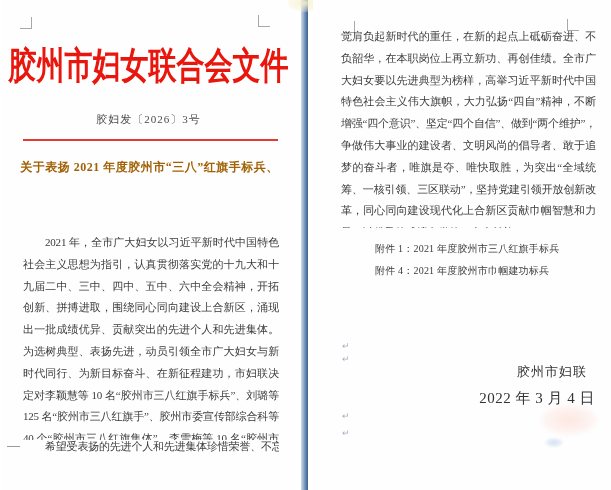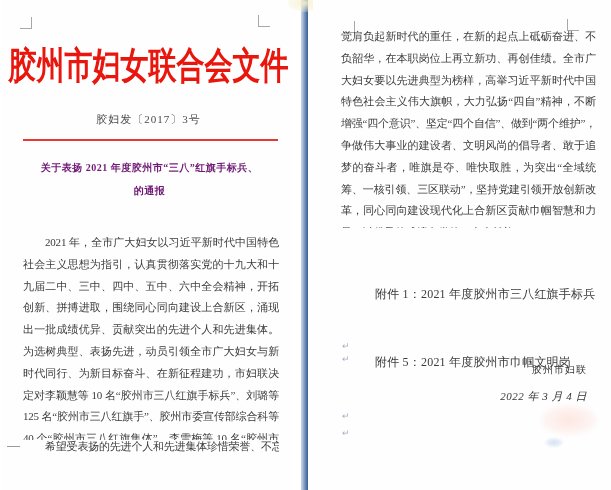--- a/index.html
+++ b/index.html
@@ -22,38 +22,38 @@
   .margin-dash{position:absolute;left:5px;top:446px;width:13px;height:1px;background:#9a9a9a;}
 
   .red-header{position:absolute;top:44px;left:4px;right:4px;text-align:center;
               color:#e8160c;font-weight:bold;font-size:28px;line-height:34px;
               transform:scaleY(1.32);transform-origin:center top;letter-spacing:0px;white-space:nowrap;}
   .doc-number{position:absolute;top:112px;left:0;right:0;text-align:center;
               font-size:11px;color:#4a4a4a;letter-spacing:1px;}
   .red-rule{position:absolute;top:139px;left:21px;right:17px;height:2px;background:#e53935;}
 
   .doc-title{position:absolute;top:156px;left:12px;right:10px;text-align:center;
-             font-weight:bold;color:#701a75;font-size:10px;line-height:23px;letter-spacing:0.5px;}
+             font-weight:bold;color:#a16207;font-size:12px;line-height:23px;letter-spacing:0.5px;}
 
   .body-text{font-size:11px;line-height:21.8px;color:#3b3b3b;text-align:justify;
              letter-spacing:-0.2px;}
   .para-box-left{position:absolute;top:232px;left:21px;right:16px;height:208px;overflow:hidden;}
   .para-box-left p{margin:0;text-indent:2em;}
   .cont-line{position:absolute;top:436px;left:21px;right:16px;overflow:hidden;height:22px;}
   .cont-line p{margin:0;text-indent:2em;white-space:nowrap;}
 
   .para-box-right{position:absolute;top:26px;left:28px;right:15px;height:202px;overflow:hidden;}
   .para-box-right p{margin:0;}
 
   .attachments{position:absolute;top:238px;left:28px;right:10px;}
-  .attachment-item{font-size:12px;line-height:21.6px;color:#3b3b3b;padding-left:34px;
-                   letter-spacing:0.2px;white-space:nowrap;overflow:hidden;margin-top:46px;}
+  .attachment-item{font-size:10px;line-height:21.6px;color:#3b3b3b;padding-left:34px;
+                   letter-spacing:0.2px;white-space:nowrap;overflow:hidden;}
 
-  .signature{position:absolute;top:363px;right:24px;font-size:10px;color:#333;letter-spacing:1px;margin-left:11px;}
-  .sign-date{position:absolute;top:389px;right:24px;font-size:11px;color:#333;letter-spacing:0.5px;font-style:italic;}
+  .signature{position:absolute;top:363px;right:24px;font-size:13px;color:#333;letter-spacing:1px;margin-left:11px;}
+  .sign-date{position:absolute;top:389px;right:16px;font-size:15px;color:#333;letter-spacing:0.5px;}
 
   .pilcrow{position:absolute;font-size:9px;color:#a7b2c6;line-height:9px;}
   .pm1{left:29px;top:342px;} .pm2{left:29px;top:355px;}
   .pm3{left:29px;top:412px;} .pm4{left:29px;top:429px;}
 
   .stain-pink{position:absolute;left:228px;top:405px;width:56px;height:30px;border-radius:50%;
               background:radial-gradient(ellipse at center, rgba(250,170,150,0.28), rgba(250,170,150,0));
               filter:blur(2px);}
   .stain-blue{position:absolute;left:232px;top:438px;width:18px;height:9px;border-radius:50%;
               background:radial-gradient(ellipse at center, rgba(130,165,220,0.35), rgba(130,165,220,0));
@@ -62,26 +62,25 @@
 </head>
 <body>
 
 <div class="canvas">
 
   <div class="page page-left">
     <div class="corner tl" style="left:18px;top:17px;"></div>
     <div class="corner tr" style="left:256px;top:15px;"></div>
 
     <div class="red-header">胶州市妇女联合会文件</div>
-    <div class="doc-number">胶妇发〔2017〕3号</div>
+    <div class="doc-number">胶妇发〔2026〕3号</div>
     <div class="red-rule"></div>
 
     <div class="doc-title">
       <div>关于表扬 2021 年度胶州市“三八”红旗手标兵、</div>
-      <div>的通报</div>
     </div>
 
     <div class="para-box-left body-text">
       <p>2021 年，全市广大妇女以习近平新时代中国特色社会主义思想为指引，认真贯彻落实党的十九大和十九届二中、三中、四中、五中、六中全会精神，开拓创新、拼搏进取，围绕同心同向建设上合新区，涌现出一批成绩优异、贡献突出的先进个人和先进集体。为选树典型、表扬先进，动员引领全市广大妇女与新时代同行、为新目标奋斗、在新征程建功，市妇联决定对李颖慧等 10 名“胶州市三八红旗手标兵”、刘璐等 125 名“胶州市三八红旗手”、胶州市委宣传部综合科等 40 个“胶州市三八红旗集体”、李雪梅等 10 名“胶州市巾帼建功标兵”、胶州市人民法院李哥庄法庭等 20 个“胶州市巾帼文明岗”进行表扬。</p>
     </div>
     <div class="cont-line body-text">
       <p>希望受表扬的先进个人和先进集体珍惜荣誉、不忘初心，自</p>
     </div>
 
     <div class="margin-dash"></div>
@@ -93,21 +92,21 @@
   <div class="page page-right">
     <div class="corner tl" style="left:30px;top:21px;"></div>
     <div class="corner tr" style="left:254px;top:19px;"></div>
 
     <div class="para-box-right body-text">
       <p>觉肩负起新时代的重任，在新的起点上砥砺奋进、不负韶华，在本职岗位上再立新功、再创佳绩。全市广大妇女要以先进典型为榜样，高举习近平新时代中国特色社会主义伟大旗帜，大力弘扬“四自”精神，不断增强“四个意识”、坚定“四个自信”、做到“两个维护”，争做伟大事业的建设者、文明风尚的倡导者、敢于追梦的奋斗者，唯旗是夺、唯快取胜，为突出“全域统筹、一核引领、三区联动”，坚持党建引领开放创新改革，同心同向建设现代化上合新区贡献巾帼智慧和力量，以优异的成绩向党的二十大献礼。</p>
     </div>
 
     <div class="attachments">
       <div class="attachment-item">附件 1：2021 年度胶州市三八红旗手标兵</div>
-      <div class="attachment-item">附件 5：2021 年度胶州市巾帼文明岗</div>
+      <div class="attachment-item">附件 4：2021 年度胶州市巾帼建功标兵</div>
     </div>
 
     <span class="pilcrow pm1">↵</span>
     <span class="pilcrow pm2">↵</span>
 
     <div class="signature">胶州市妇联</div>
     <div class="sign-date">2022 年 3 月 4 日</div>
 
     <span class="pilcrow pm3">↵</span>
     <span class="pilcrow pm4">↵</span>

